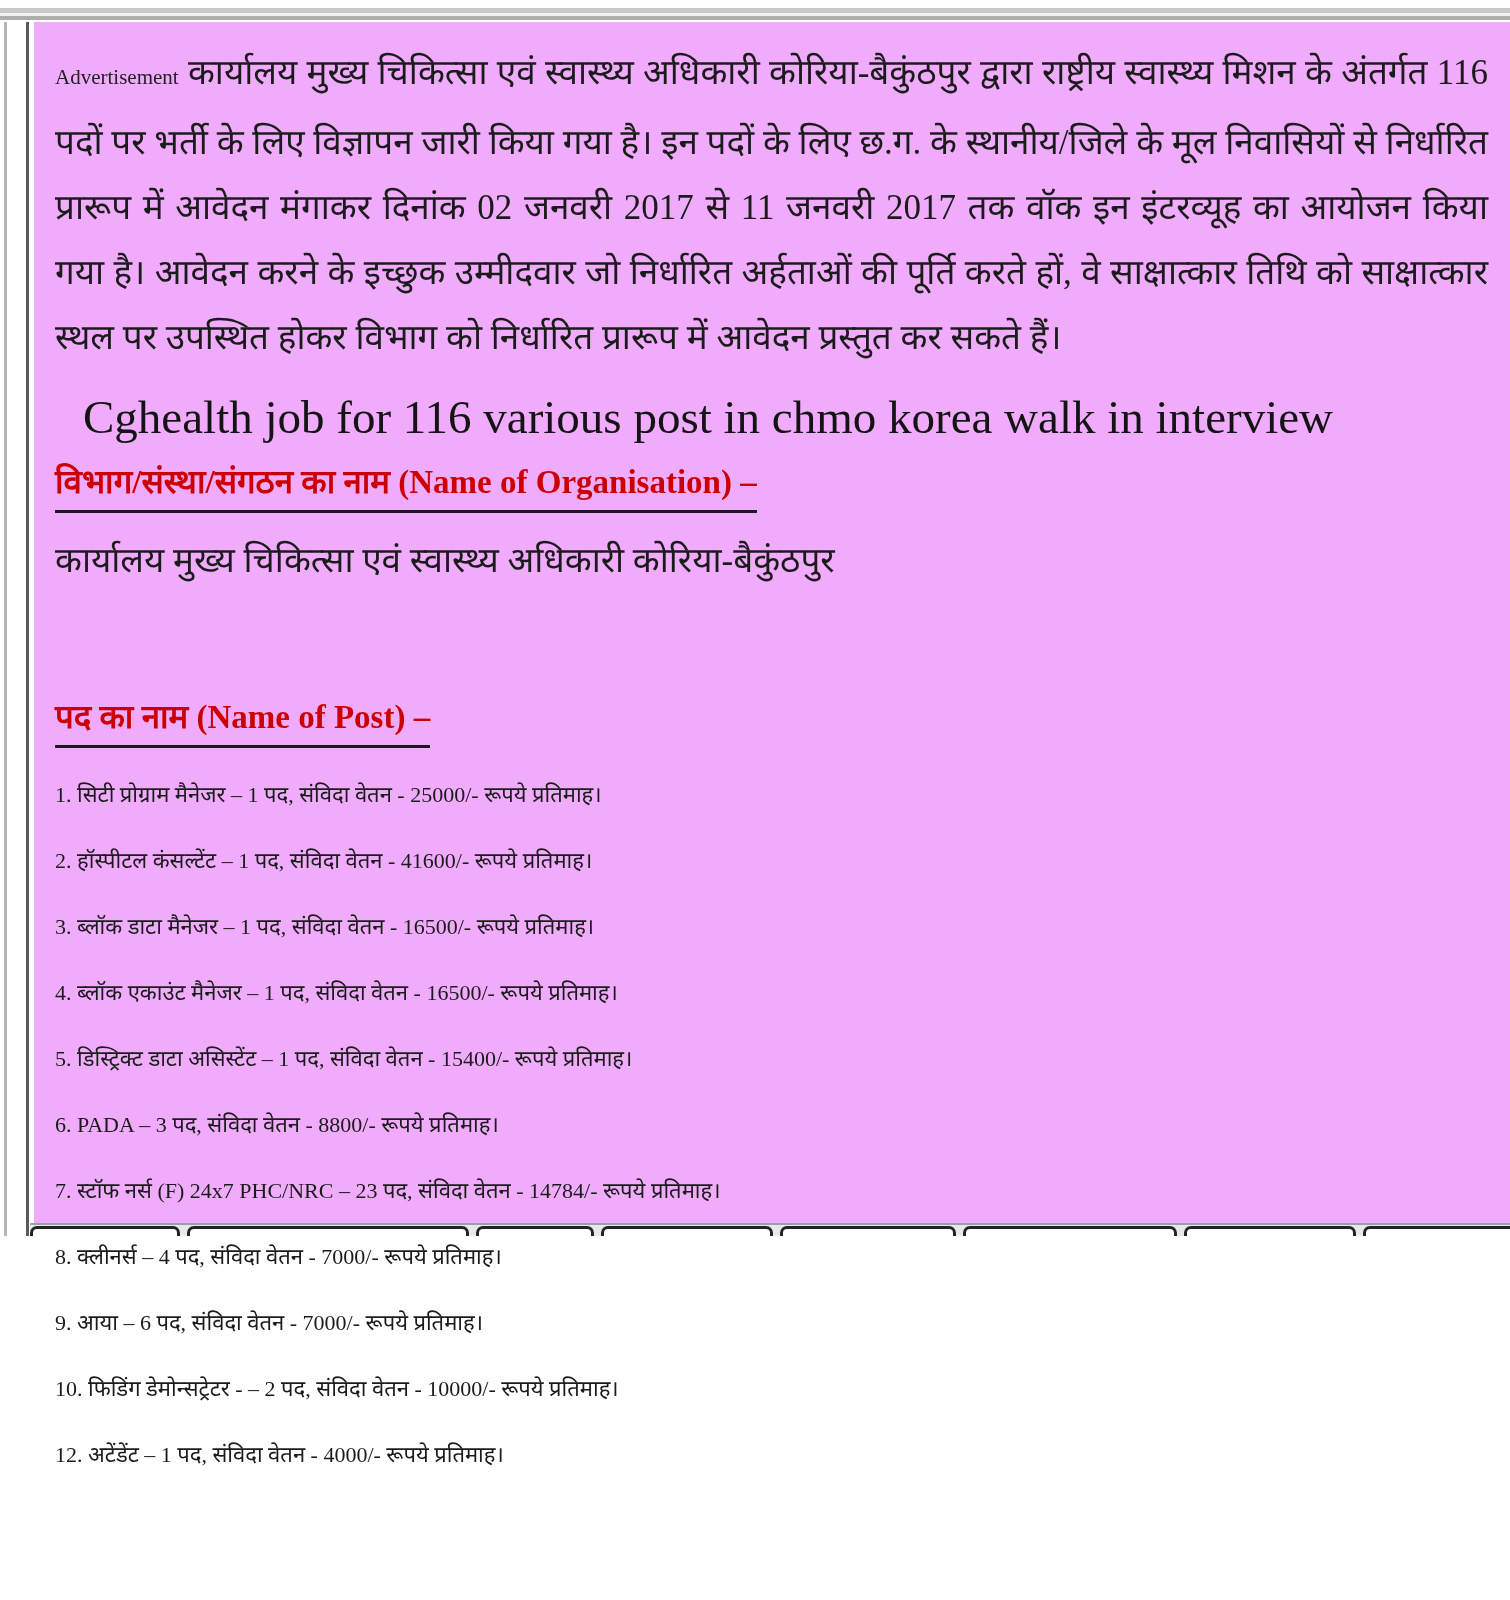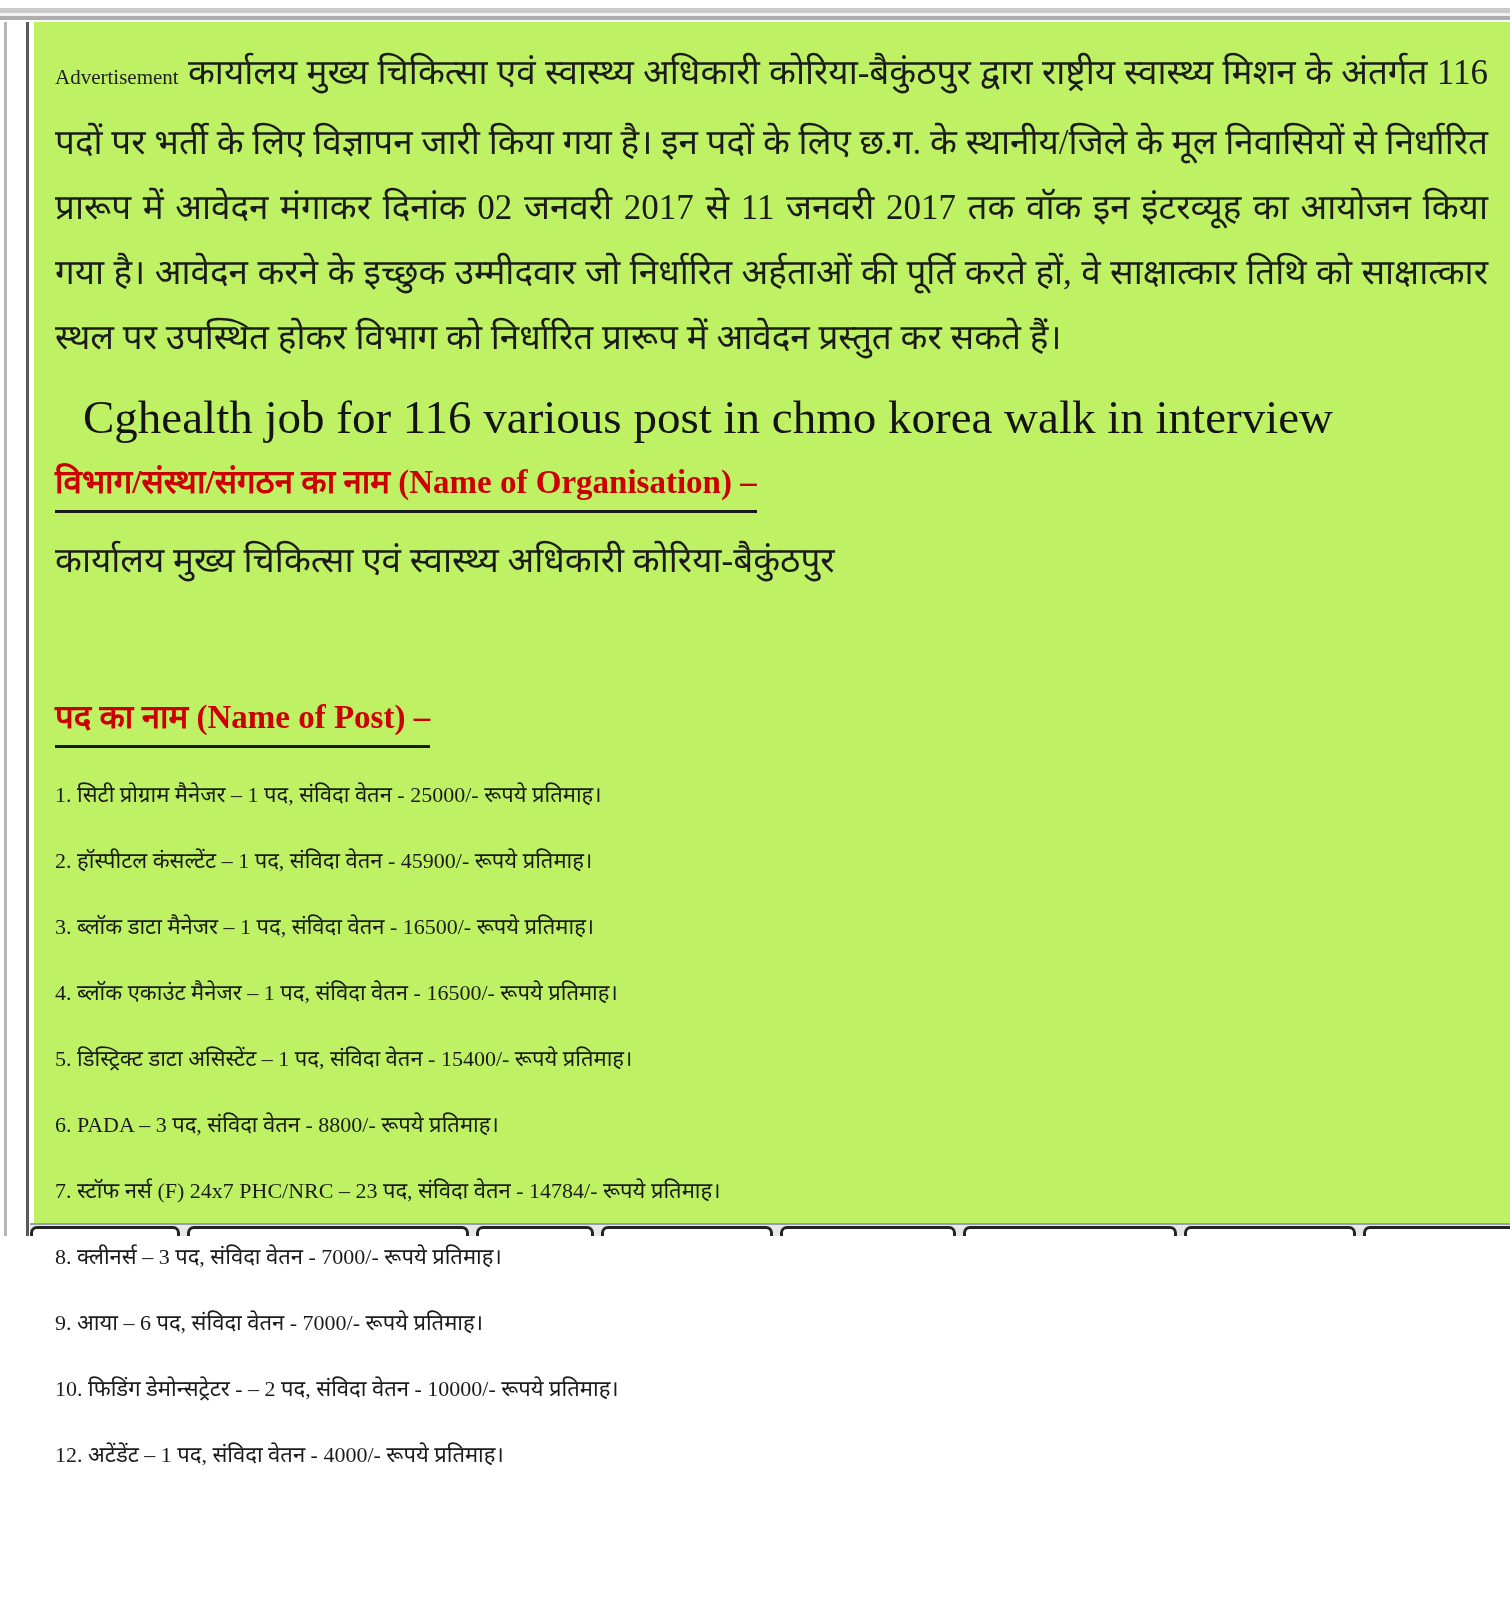--- a/index.html
+++ b/index.html
@@ -5,21 +5,21 @@
   html, body {
     margin: 0; padding: 0;
     width: 1510px; height: 1600px;
     background: #ffffff;
     overflow: hidden;
     font-family: "Liberation Serif", "DejaVu Serif", serif;
   }
   .viewport {
     position: relative;
     width: 1510px; height: 1236px;
-    background: #bef264;
+    background: #f0abfc;
   }
   
   .top-chrome {
     position: absolute; top: 0; left: 0; right: 0; height: 22px;
     background: linear-gradient(
       to bottom,
       #ffffff 0px, #ffffff 8px,
       #c9c9c9 8px, #c9c9c9 13px,
       #f2f2f2 13px, #f2f2f2 16px,
       #aeaeae 16px, #aeaeae 20px,
@@ -137,27 +137,27 @@
       <span class="red-heading">विभाग/संस्था/संगठन का नाम (Name of Organisation) –</span>
       <div class="org-name">कार्यालय मुख्य चिकित्सा एवं स्वास्थ्य अधिकारी कोरिया-बैकुंठपुर</div>
     </div>
 
     <div class="posts-heading-wrap">
       <span class="red-heading">पद का नाम (Name of Post) –</span>
     </div>
 
     <div class="posts-list">
       <div class="post-line">1. सिटी प्रोग्राम मैनेजर – 1 पद, संविदा वेतन - 25000/- रूपये प्रतिमाह।</div>
-      <div class="post-line">2. हॉस्पीटल कंसल्टेंट – 1 पद, संविदा वेतन - 45900/- रूपये प्रतिमाह।</div>
+      <div class="post-line">2. हॉस्पीटल कंसल्टेंट – 1 पद, संविदा वेतन - 41600/- रूपये प्रतिमाह।</div>
       <div class="post-line">3. ब्लॉक डाटा मैनेजर – 1 पद, संविदा वेतन - 16500/- रूपये प्रतिमाह।</div>
       <div class="post-line">4. ब्लॉक एकाउंट मैनेजर – 1 पद, संविदा वेतन - 16500/- रूपये प्रतिमाह।</div>
       <div class="post-line">5. डिस्ट्रिक्ट डाटा असिस्टेंट – 1 पद, संविदा वेतन - 15400/- रूपये प्रतिमाह।</div>
       <div class="post-line">6. PADA – 3 पद, संविदा वेतन - 8800/- रूपये प्रतिमाह।</div>
       <div class="post-line">7. स्टॉफ नर्स (F) 24x7 PHC/NRC – 23 पद, संविदा वेतन - 14784/- रूपये प्रतिमाह।</div>
-      <div class="post-line">8. क्लीनर्स – 3 पद, संविदा वेतन - 7000/- रूपये प्रतिमाह।</div>
+      <div class="post-line">8. क्लीनर्स – 4 पद, संविदा वेतन - 7000/- रूपये प्रतिमाह।</div>
       <div class="post-line">9. आया – 6 पद, संविदा वेतन - 7000/- रूपये प्रतिमाह।</div>
       <div class="post-line">10. फिडिंग डेमोन्सट्रेटर - – 2 पद, संविदा वेतन - 10000/- रूपये प्रतिमाह।</div>
       <div class="post-line">12. अटेंडेंट – 1 पद, संविदा वेतन - 4000/- रूपये प्रतिमाह।</div>
     </div>
 
   </div>
 
   <div class="bottom-table">
     <div class="cell c1"></div>
     <div class="cell c2"></div>

